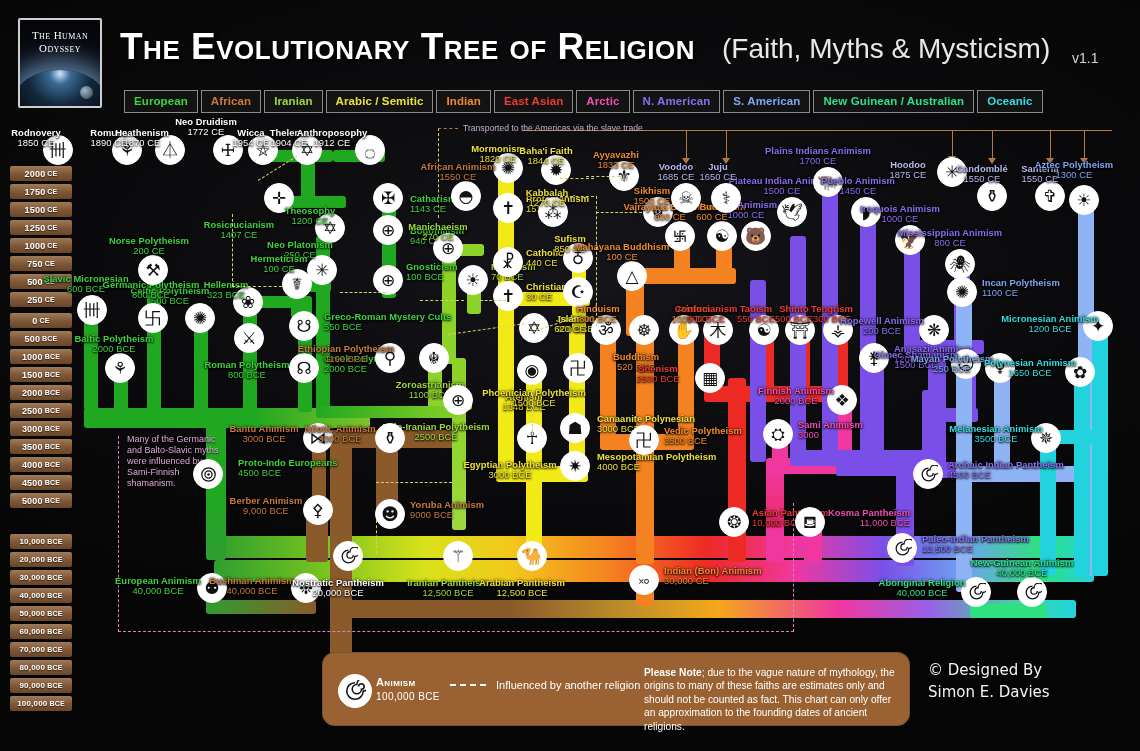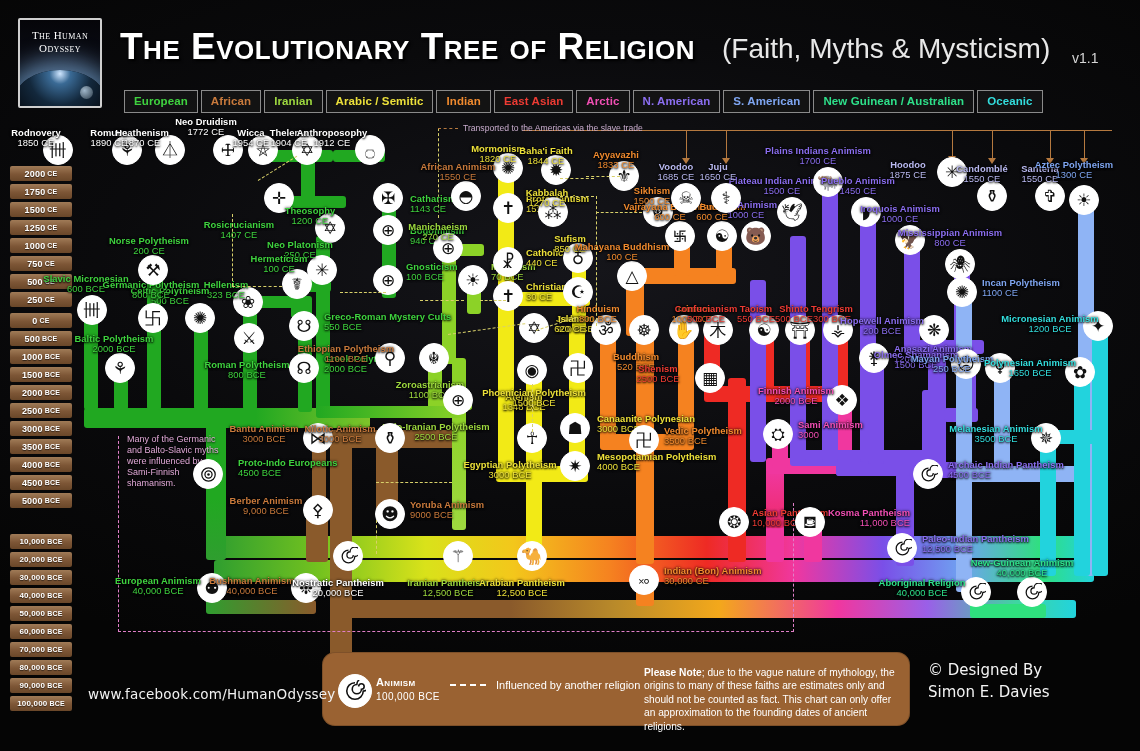--- a/index.html
+++ b/index.html
@@ -841,21 +841,20 @@
       <div class="row">
         <span class="k-dash"></span>
         <span>Influenced by another religion</span>
       </div>
     </div>
     <div class="bp-note">
       <b>Please Note</b><span>; due to the vague nature of mythology, the origins to many of these faiths are estimates only and should not be counted as fact. This chart can only offer an approximation to the founding dates of ancient religions.</span>
     </div>
   </div>
 
-  <div class="fb">www.facebook.com/HumanOdyssey</div>
   <div class="credit">
     <div>© Designed By</div>
     <div>Simon E. Davies</div>
   </div>
 
 <div class="dash-h" style="left: 258px; top: 180px; width: 46px; transform: rotate(-32deg); transform-origin: left center;"></div>
     <div class="dash-v" style="left: 232px; top: 214px; height: 72px;"></div>
     <div class="dash-h" style="left: 232px; top: 286px; width: 50px;"></div>
     <div class="dash-h" style="left: 340px; top: 292px; width: 46px;"></div>
     <div class="dash-h" style="left: 420px; top: 300px; width: 44px;"></div>

